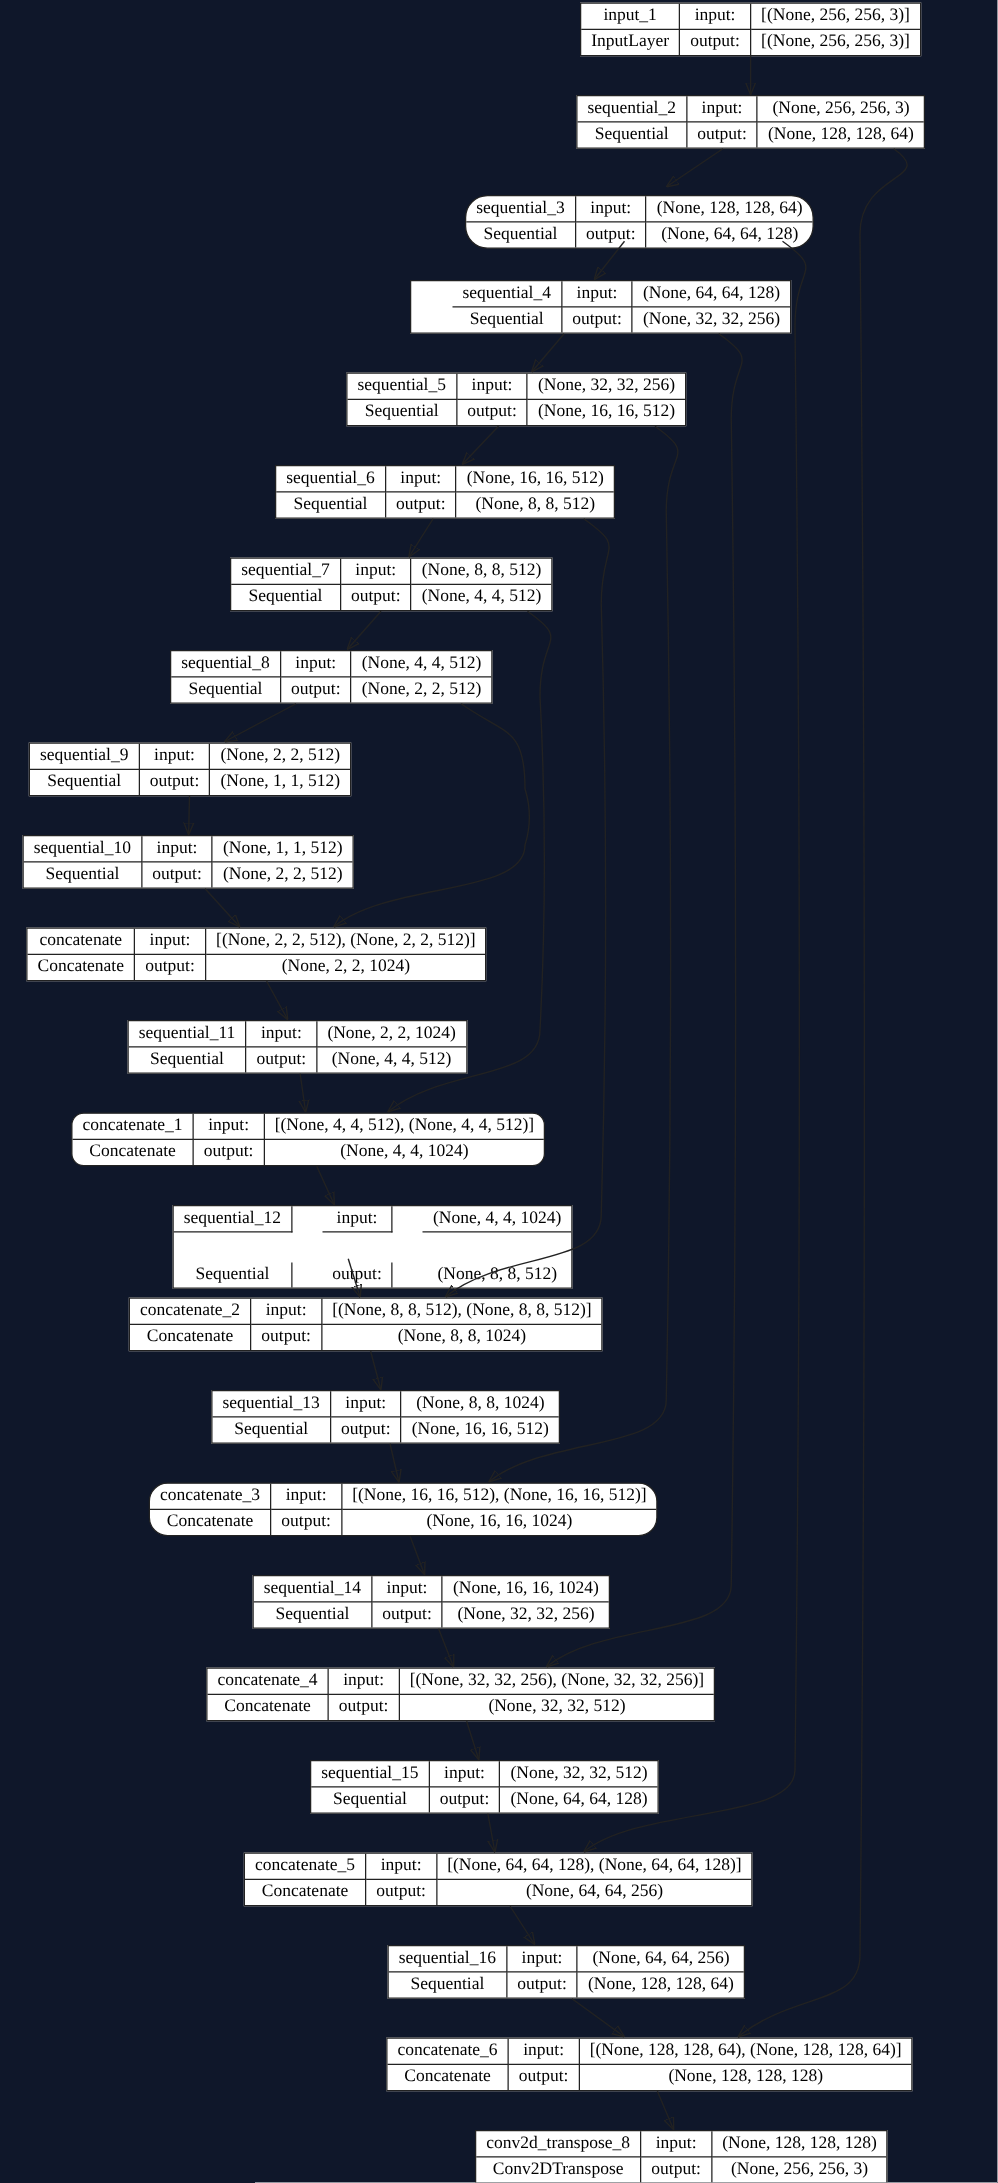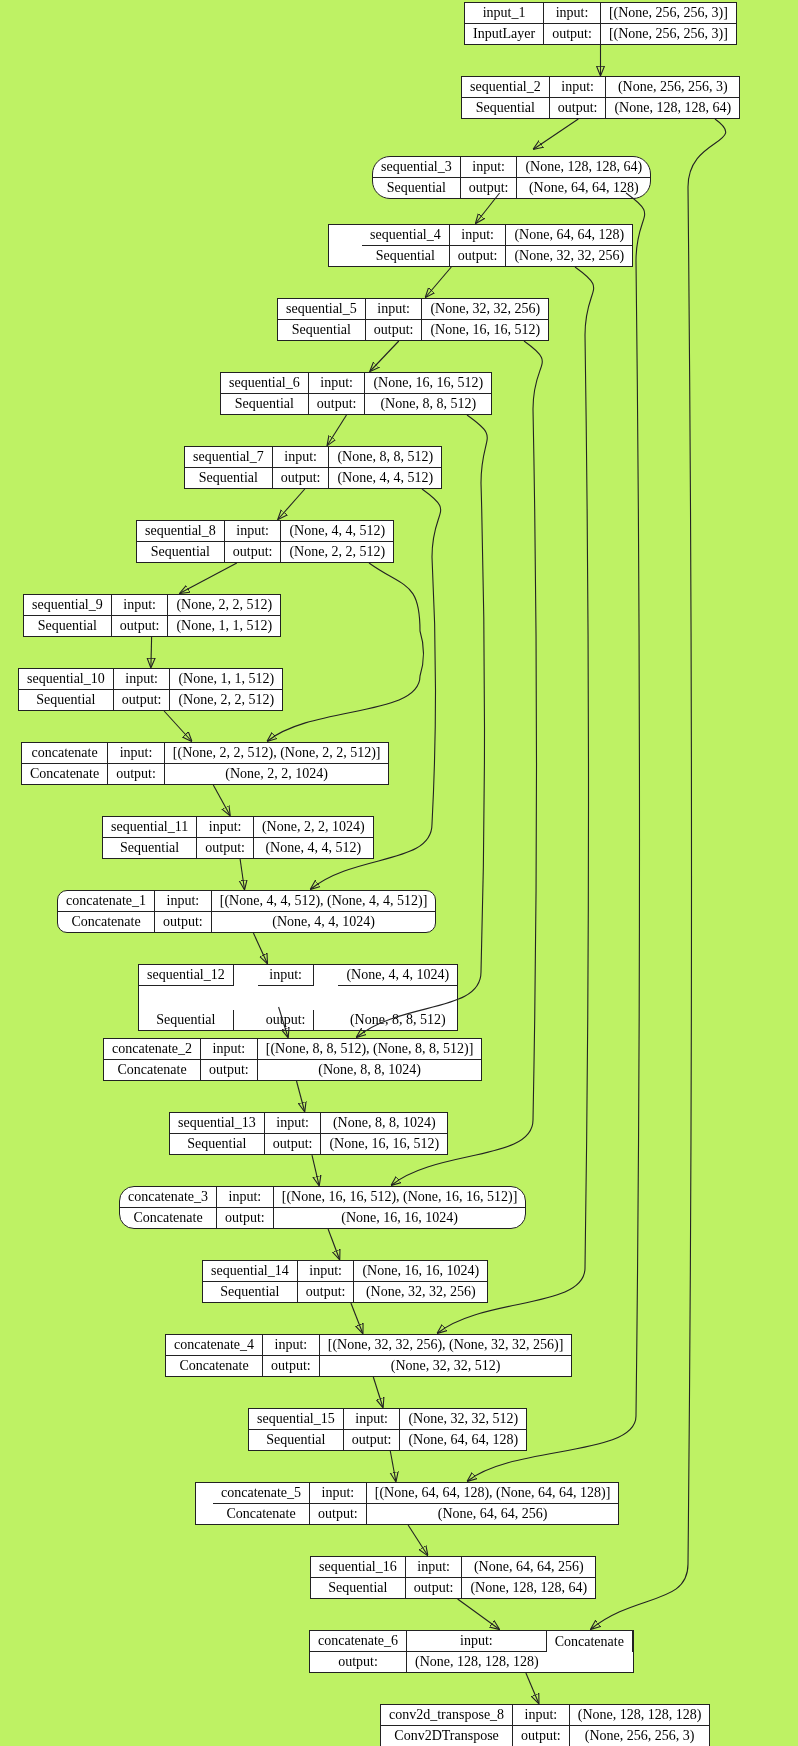--- a/index.html
+++ b/index.html
@@ -1,21 +1,21 @@
 <!DOCTYPE html>
 <html style="--line: #222222;"><head>
 <meta charset="utf-8">
 <style>
   html,body{margin:0;padding:0;background:#fff;}
   body{
     width:798px;height:1746px;overflow:hidden;
     font-family:"Liberation Serif","DejaVu Serif",serif;
     font-size:14px;color:#000;
   }
-  #graph{position:relative;width:798px;height:1746px;background:#bef264;}
+  #graph{position:relative;width:798px;height:1746px;background:#0f172a;}
   .node{
     position:absolute;display:grid;grid-template-columns:auto auto auto;
     background:#fff;border:1px solid var(--line,#222);white-space:nowrap;
     box-sizing:border-box;
   }
   .cell{
     padding:1px 8px;text-align:center;line-height:18px;
     display:flex;align-items:center;justify-content:center;
   }
   .cell.c0,.cell.c1{border-right:1px solid var(--line,#222);}
@@ -180,39 +180,40 @@
       <div class="cell c2 r1">(None, 32, 32, 512)</div>
     </div>
     <div class="node" style="top: 1408px; left: 248px;">
       <div class="cell c0 r0">sequential_15</div>
       <div class="cell c1 r0">input:</div>
       <div class="cell c2 r0">(None, 32, 32, 512)</div>
       <div class="cell c0 r1">Sequential</div>
       <div class="cell c1 r1">output:</div>
       <div class="cell c2 r1">(None, 64, 64, 128)</div>
     </div>
-    <div class="node" style="top: 1482px; left: 195px; padding-left: 17px;">
+    <div class="node" style="top: 1482px; left: 195px;">
       <div class="cell c0 r0">concatenate_5</div>
       <div class="cell c1 r0">input:</div>
       <div class="cell c2 r0">[(None, 64, 64, 128), (None, 64, 64, 128)]</div>
       <div class="cell c0 r1">Concatenate</div>
       <div class="cell c1 r1">output:</div>
       <div class="cell c2 r1">(None, 64, 64, 256)</div>
     </div>
     <div class="node" style="top: 1556px; left: 310px;">
       <div class="cell c0 r0">sequential_16</div>
       <div class="cell c1 r0">input:</div>
       <div class="cell c2 r0">(None, 64, 64, 256)</div>
       <div class="cell c0 r1">Sequential</div>
       <div class="cell c1 r1">output:</div>
       <div class="cell c2 r1">(None, 128, 128, 64)</div>
     </div>
     <div class="node" style="top: 1630px; left: 309px;">
       <div class="cell c0 r0">concatenate_6</div>
       <div class="cell c1 r0">input:</div>
+      <div class="cell c2 r0">[(None, 128, 128, 64), (None, 128, 128, 64)]</div>
       <div class="cell c0 r1">Concatenate</div>
       <div class="cell c1 r1">output:</div>
       <div class="cell c2 r1">(None, 128, 128, 128)</div>
     </div>
     <div class="node" style="top: 1704px; left: 380px;">
       <div class="cell c0 r0">conv2d_transpose_8</div>
       <div class="cell c1 r0">input:</div>
       <div class="cell c2 r0">(None, 128, 128, 128)</div>
       <div class="cell c0 r1">Conv2DTranspose</div>
       <div class="cell c1 r1">output:</div>

